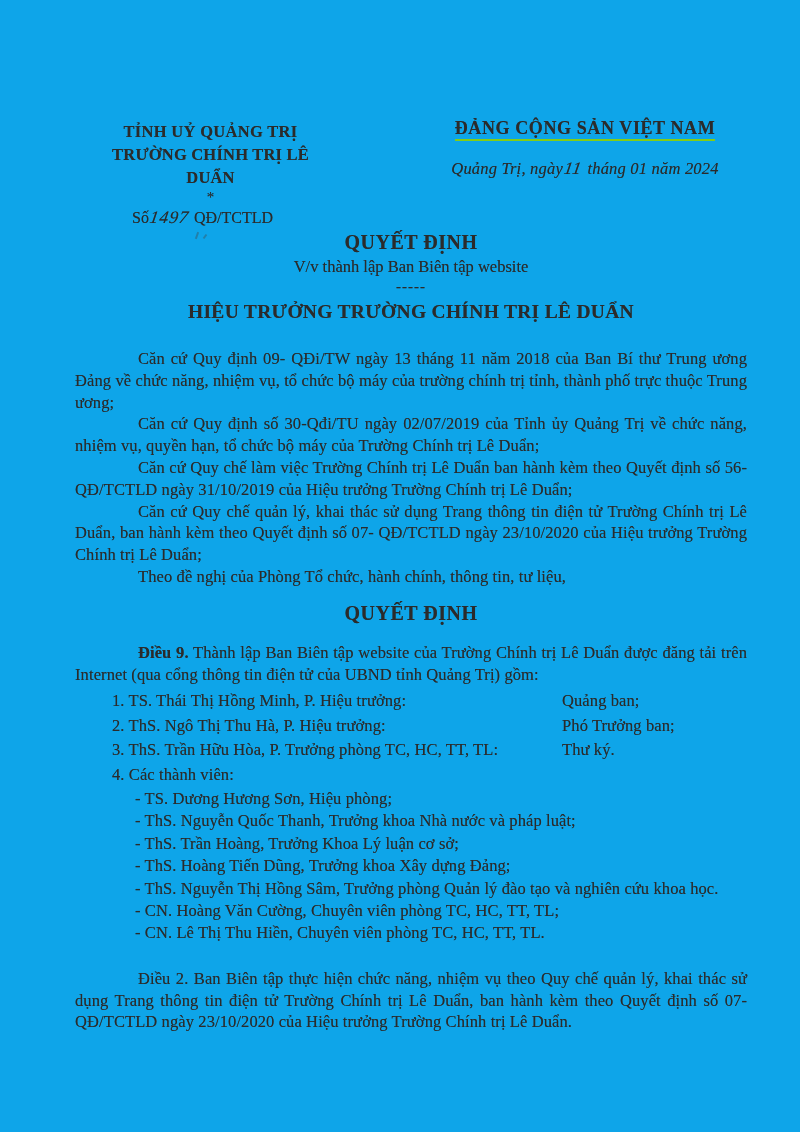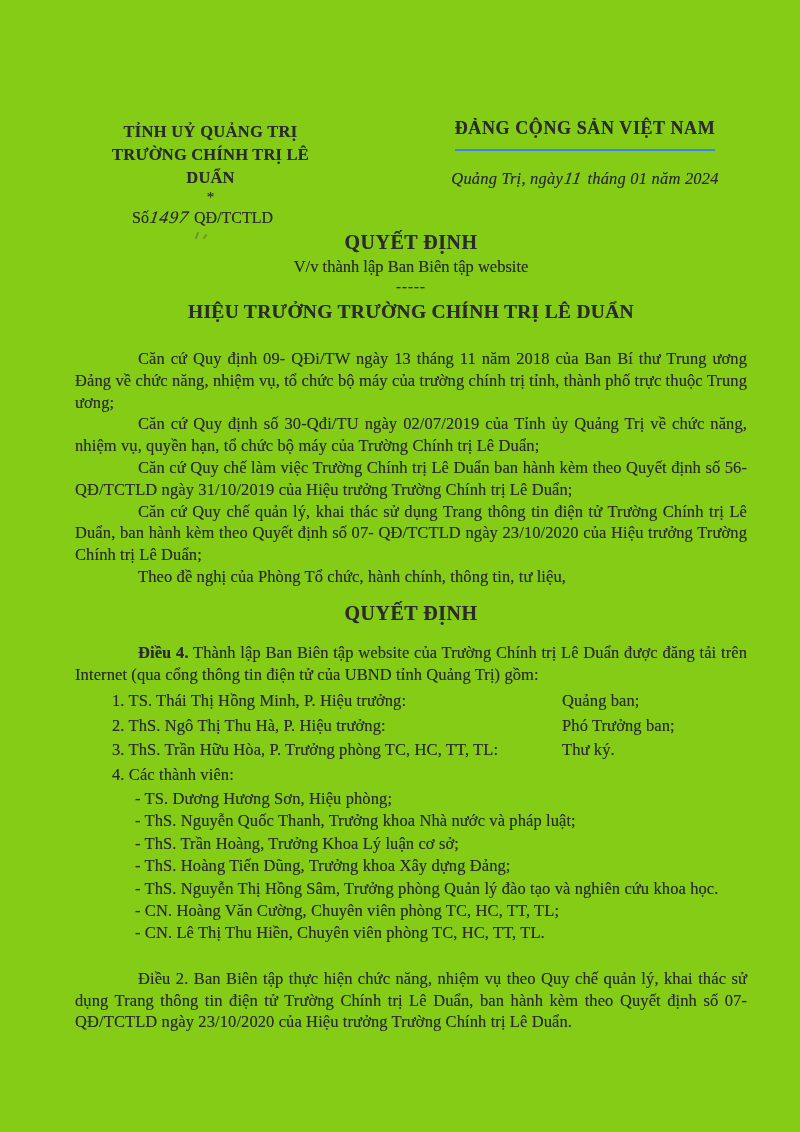--- a/index.html
+++ b/index.html
@@ -1,20 +1,20 @@
 <!DOCTYPE html>
 <html lang="vi"><head>
 <meta charset="utf-8">
 <style>
   html,body{margin:0;padding:0;background:#e8e8e8;}
   .page{
     position:relative;
     width:800px;height:1132px;
     margin:0 auto;
-    background:#84cc16;
+    background:#0ea5e9;
     font-family:"Liberation Serif","DejaVu Serif",serif;
     color:#2b2b2b;
     overflow:hidden;
     text-shadow:0 0 .5px rgba(45,45,45,.55);
   }
   
   .hdr-left{
     position:absolute;left:88px;top:120px;width:245px;
     text-align:center;line-height:23px;
   }
@@ -29,21 +29,21 @@
   .smudge{
     position:absolute;left:108px;top:112px;width:14px;height:10px;opacity:.38;
   }
   .smudge i{position:absolute;display:block;background:#444;width:2px;height:7px;transform:rotate(20deg);}
   .smudge i:last-child{left:8px;top:2px;height:5px;transform:rotate(35deg);}
   .hdr-right{
     position:absolute;left:418px;top:118px;width:334px;text-align:center;
   }
   .hdr-right .party{
     display:inline-block;font-weight:bold;font-size:18px;letter-spacing:.6px;
-    padding-bottom:10px;border-bottom:2px solid #3b82f6;
+    padding-bottom:0;border-bottom:2px solid #84cc16;
   }
   .hdr-right .date{
     margin-top:17px;font-style:italic;font-size:16.5px;letter-spacing:.2px;
   }
   
   .main{position:absolute;left:75px;top:230px;width:672px;}
   .t-main{font-weight:bold;font-size:20px;text-align:center;line-height:24px;letter-spacing:.5px;}
   .t-sub{font-size:16.5px;text-align:center;line-height:24px;margin-top:1px;}
   .t-dash{font-weight:bold;font-size:15px;text-align:center;line-height:15px;letter-spacing:1px;}
   .t-auth{font-weight:bold;font-size:19.5px;text-align:center;line-height:26px;margin-top:5px;letter-spacing:.3px;}
@@ -96,21 +96,21 @@
       <p class="para">Căn cứ Quy định 09- QĐi/TW ngày 13 tháng 11 năm 2018 của Ban Bí thư Trung ương Đảng về chức năng, nhiệm vụ, tổ chức bộ máy của trường chính trị tỉnh, thành phố trực thuộc Trung ương;</p>
       <p class="para">Căn cứ Quy định số 30-Qđi/TU ngày 02/07/2019 của Tỉnh ủy Quảng Trị về chức năng, nhiệm vụ, quyền hạn, tổ chức bộ máy của Trường Chính trị Lê Duẩn;</p>
       <p class="para">Căn cứ Quy chế làm việc Trường Chính trị Lê Duẩn ban hành kèm theo Quyết định số 56-QĐ/TCTLD ngày 31/10/2019 của Hiệu trưởng Trường Chính trị Lê Duẩn;</p>
       <p class="para">Căn cứ Quy chế quản lý, khai thác sử dụng Trang thông tin điện tử Trường Chính trị Lê Duẩn, ban hành kèm theo Quyết định số 07- QĐ/TCTLD ngày 23/10/2020 của Hiệu trưởng Trường Chính trị Lê Duẩn;</p>
       <p class="para">Theo đề nghị của Phòng Tổ chức, hành chính, thông tin, tư liệu,</p>
     </div>
 
     <div class="t-main2">QUYẾT ĐỊNH</div>
 
     <div class="art">
-      <p class="para"><span class="lbl">Điều 4.</span><span> Thành lập Ban Biên tập website của Trường Chính trị Lê Duẩn được đăng tải trên Internet (qua cổng thông tin điện tử của UBND tỉnh Quảng Trị) gồm:</span></p>
+      <p class="para"><span class="lbl">Điều 9.</span><span> Thành lập Ban Biên tập website của Trường Chính trị Lê Duẩn được đăng tải trên Internet (qua cổng thông tin điện tử của UBND tỉnh Quảng Trị) gồm:</span></p>
     </div>
 
     <div class="members">
       <div class="member-row"><span>1. TS. Thái Thị Hồng Minh, P. Hiệu trưởng:</span><span class="role">Quảng ban;</span></div>
       <div class="member-row"><span>2. ThS. Ngô Thị Thu Hà, P. Hiệu trưởng:</span><span class="role">Phó Trưởng ban;</span></div>
       <div class="member-row"><span>3. ThS. Trần Hữu Hòa, P. Trưởng phòng TC, HC, TT, TL:</span><span class="role">Thư ký.</span></div>
       <div class="member-row"><span>4. Các thành viên:</span><span class="role"></span></div>
     </div>
 
     <div class="subs">

